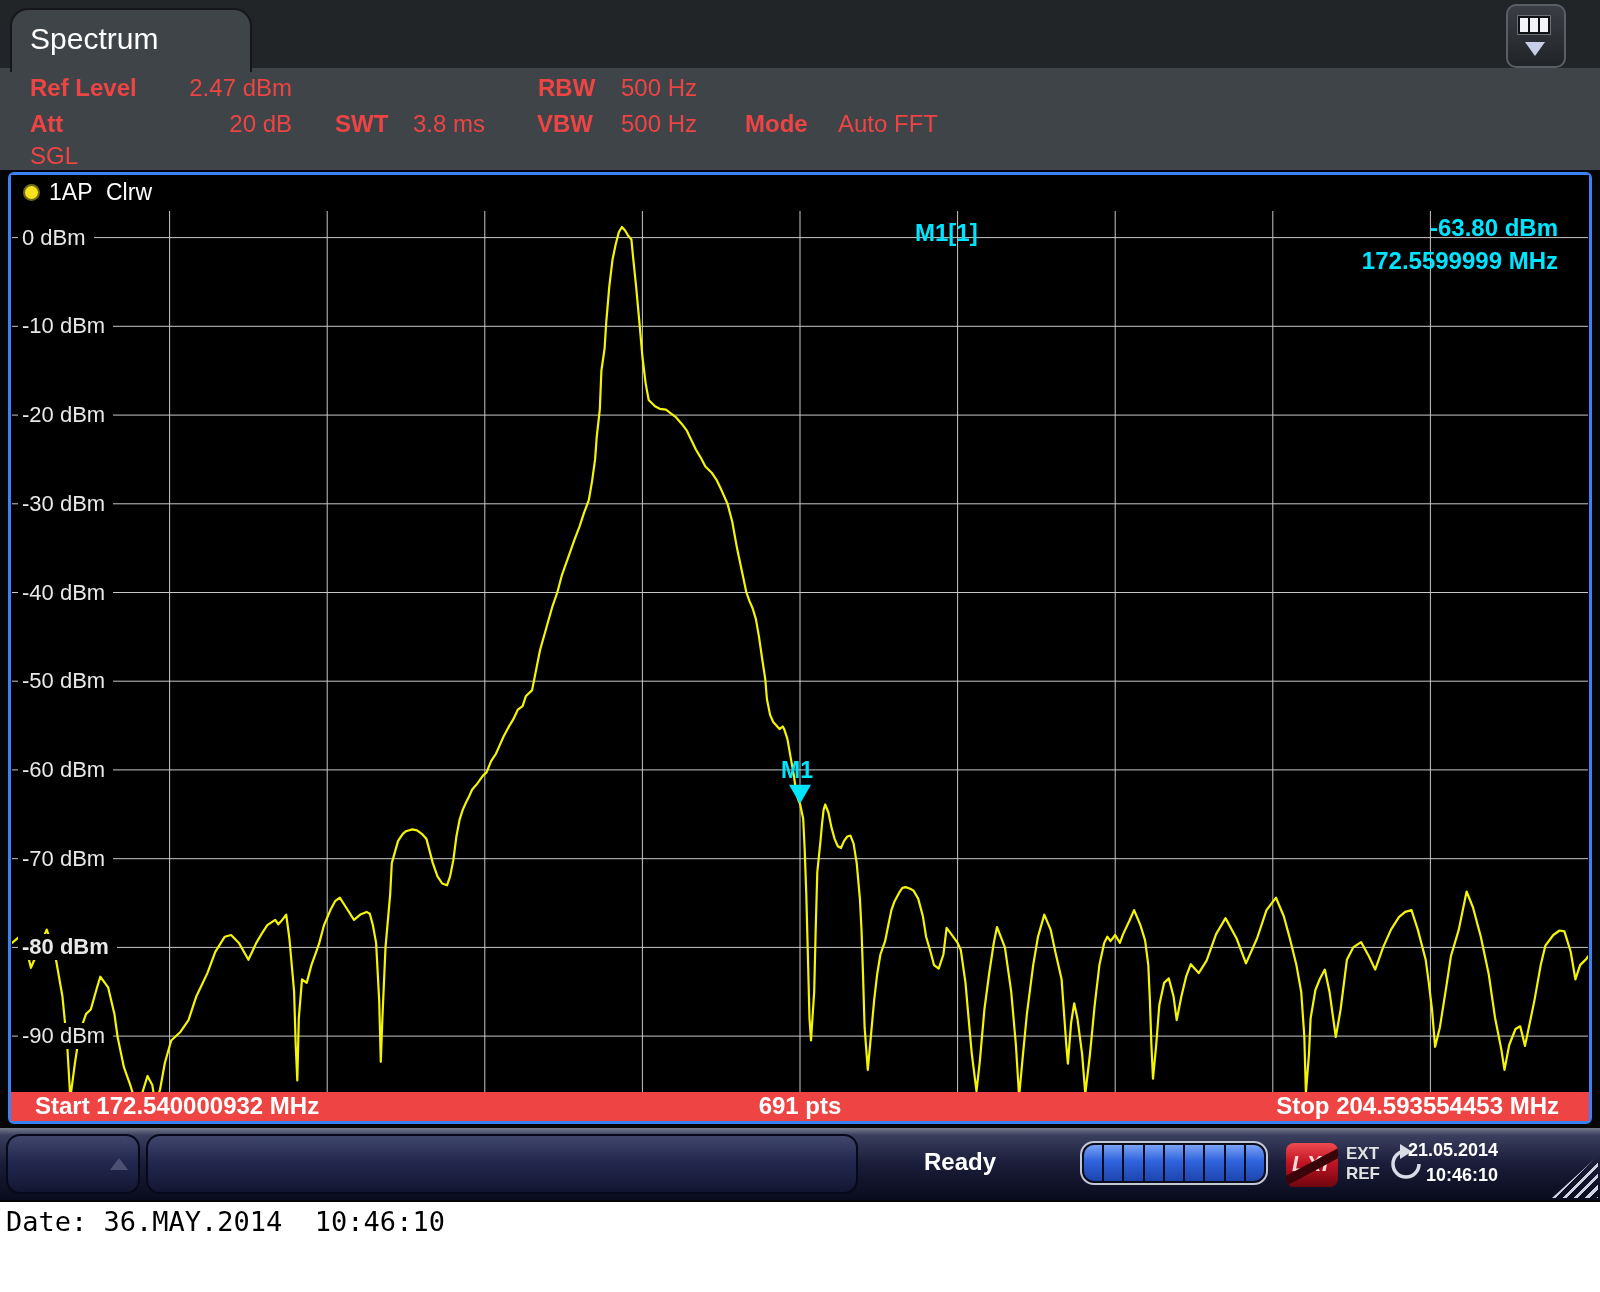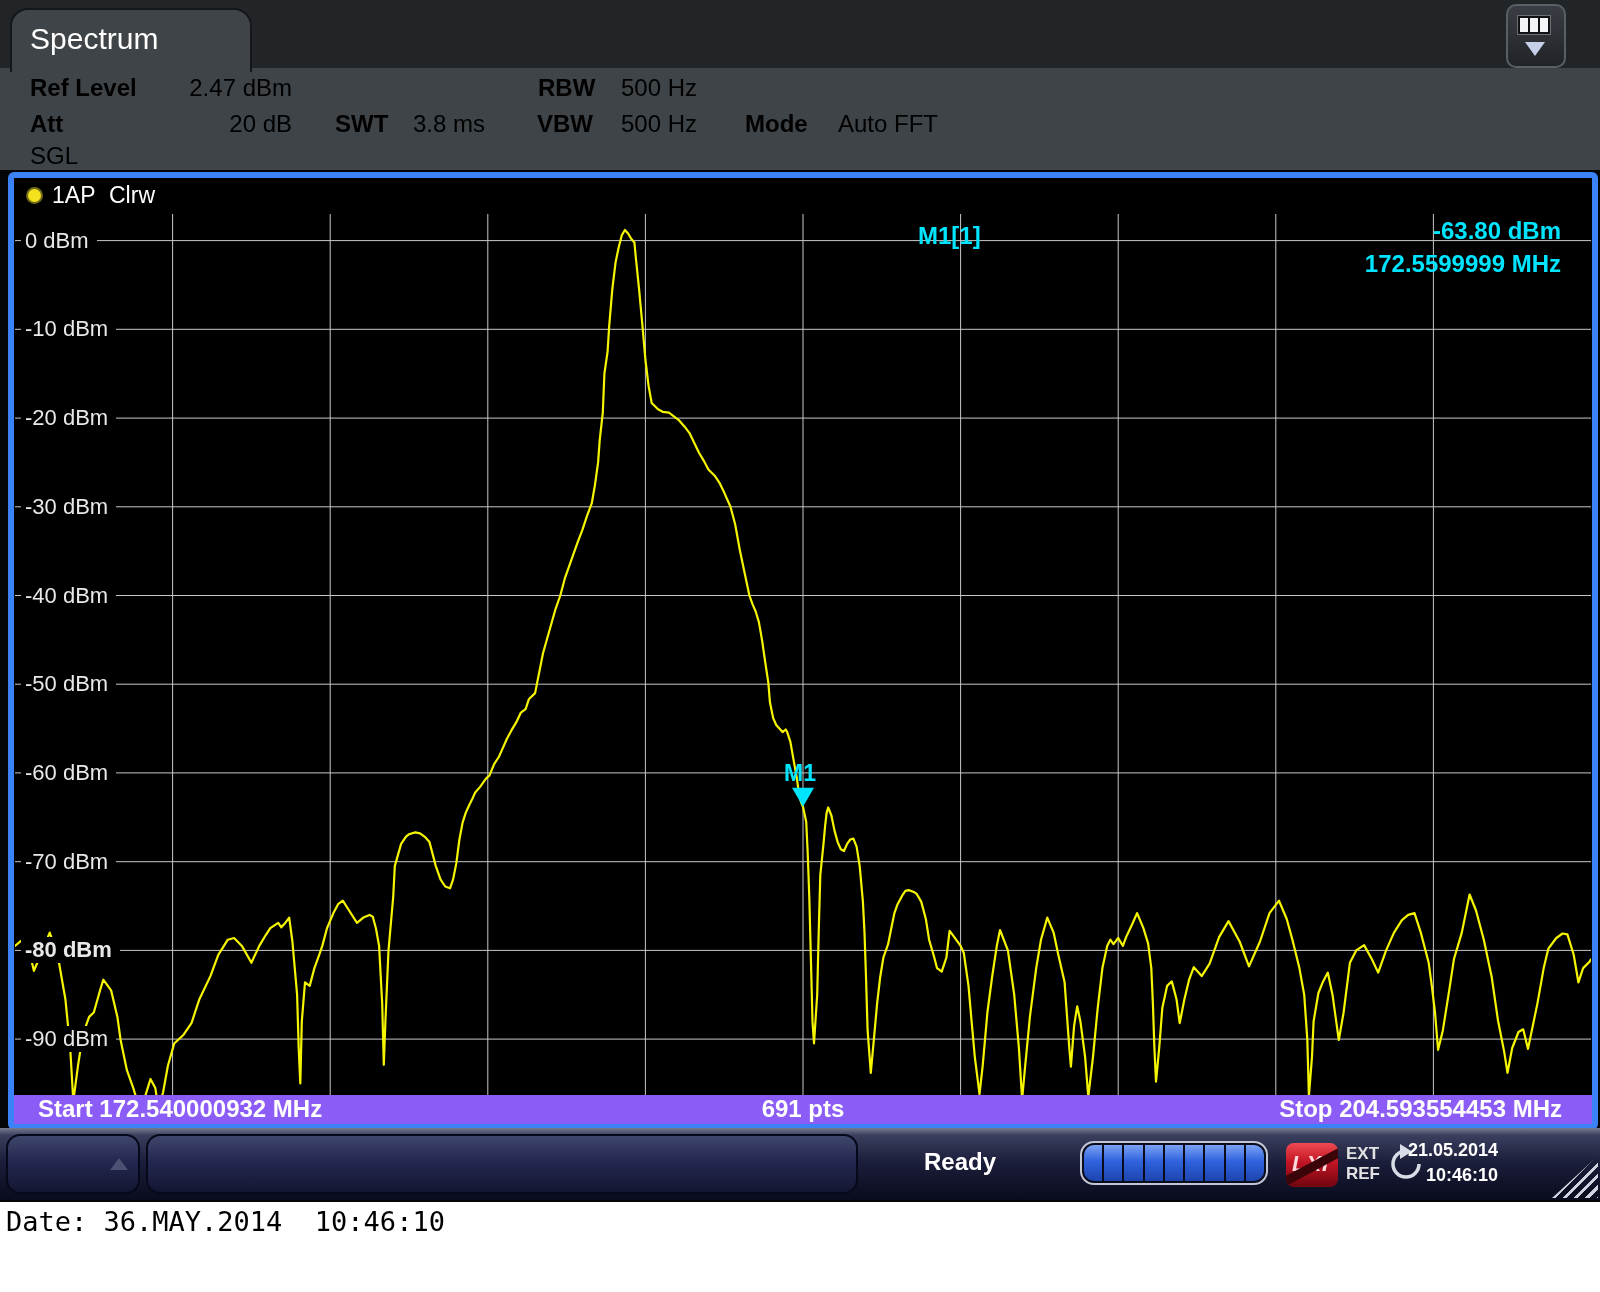--- a/index.html
+++ b/index.html
@@ -5,48 +5,48 @@
   html,body{margin:0;padding:0;background:#ffffff;}
   body{font-family:"Liberation Sans",sans-serif;-webkit-font-smoothing:none;}
   #stage{position:relative;width:1600px;height:1292px;background:#ffffff;overflow:hidden;}
 
   
   .topbar{position:absolute;left:0;top:0;width:1600px;height:68px;background:#222528;}
   .settingsband{position:absolute;left:0;top:68px;width:1600px;height:102px;background:#3e4448;}
   .tab{position:absolute;left:10px;top:8px;width:238px;height:62px;background:#3e4448;
        border:2px solid #15171a;border-bottom:none;border-radius:18px 18px 0 0;}
   .tab-label{position:absolute;left:18px;top:12px;color:#fff;font-size:30px;font-weight:normal;}
-  .hdr-txt{position:absolute;color:#000000;font-size:24px;white-space:nowrap;}
+  .hdr-txt{position:absolute;color:#ef4444;font-size:24px;white-space:nowrap;}
   .hdr-bold{font-weight:bold;}
   .hdr-right{text-align:right;}
 
   .layoutbtn{position:absolute;left:1506px;top:4px;width:56px;height:60px;background:linear-gradient(#3a3e44,#202327);
        border:2px solid #5a5f66;border-radius:10px;}
   .layoutbtn .bars{position:absolute;left:9px;top:9px;width:34px;height:20px;background:#101214;border:1px solid #6a6f76;
        display:flex;gap:2px;padding:2px;box-sizing:border-box;}
   .layoutbtn .bars i{flex:1;background:#f2f4f8;}
   .layoutbtn .tri{position:absolute;left:17px;top:36px;width:0;height:0;
        border-left:10px solid transparent;border-right:10px solid transparent;border-top:14px solid #c7cfe8;}
 
   
   .blackzone{position:absolute;left:0;top:170px;width:1600px;height:1032px;background:#040506;}
   .frame{position:absolute;left:8px;top:172px;width:1578px;height:946px;background:#000;
-       border:6px solid #3b82f6;border-radius:6px;}
+       border:3px solid #3b82f6;border-radius:6px;}
   .tracebar{position:absolute;left:0;top:0;width:100%;height:36px;background:#000;}
   .trace-dot{position:absolute;left:12px;top:9px;width:17px;height:17px;border-radius:50%;
        background:#f5e21e;border:2px solid #6f6a1a;box-sizing:border-box;}
   .trace-txt{position:absolute;top:4px;color:#fff;font-size:23px;}
   .plot{position:absolute;left:1px;top:36px;width:1576px;height:881px;background:#000;}
   .plot svg{position:absolute;left:0;top:0;width:100%;height:100%;}
   .ylab{position:absolute;left:6px;height:26px;line-height:26px;color:#e8e8e8;font-size:22px;
        background:#000;padding:0 8px 0 4px;white-space:nowrap;}
   .mk-name{position:absolute;left:903px;top:8px;color:#00e5ff;font-size:24px;font-weight:bold;}
   .mk-readout{position:absolute;right:30px;top:0;text-align:right;color:#00e5ff;
        font-size:24px;font-weight:bold;line-height:33px;white-space:nowrap;}
-  .xbar{position:absolute;left:0;bottom:0;width:100%;height:29px;background:#8b5cf6;color:#fff;
+  .xbar{position:absolute;left:0;bottom:0;width:100%;height:29px;background:#ef4444;color:#fff;
        font-size:24px;font-weight:bold;}
   .xbar .xl{position:absolute;left:24px;top:0;}
   .xbar .xc{position:absolute;left:0;width:100%;text-align:center;top:0;}
   .xbar .xr{position:absolute;right:30px;top:0;}
 
   
   .statusbar{position:absolute;left:0;top:1128px;width:1600px;height:72px;
        background:linear-gradient(#767b8e 0%,#3a3f5e 10%,#1b1e3a 48%,#090b1d 100%);}
   .sbtn{position:absolute;top:6px;height:60px;border-radius:14px;border:2px solid #07091a;box-sizing:border-box;
        background:linear-gradient(#3f466b 0%,#242850 45%,#131631 100%);}

